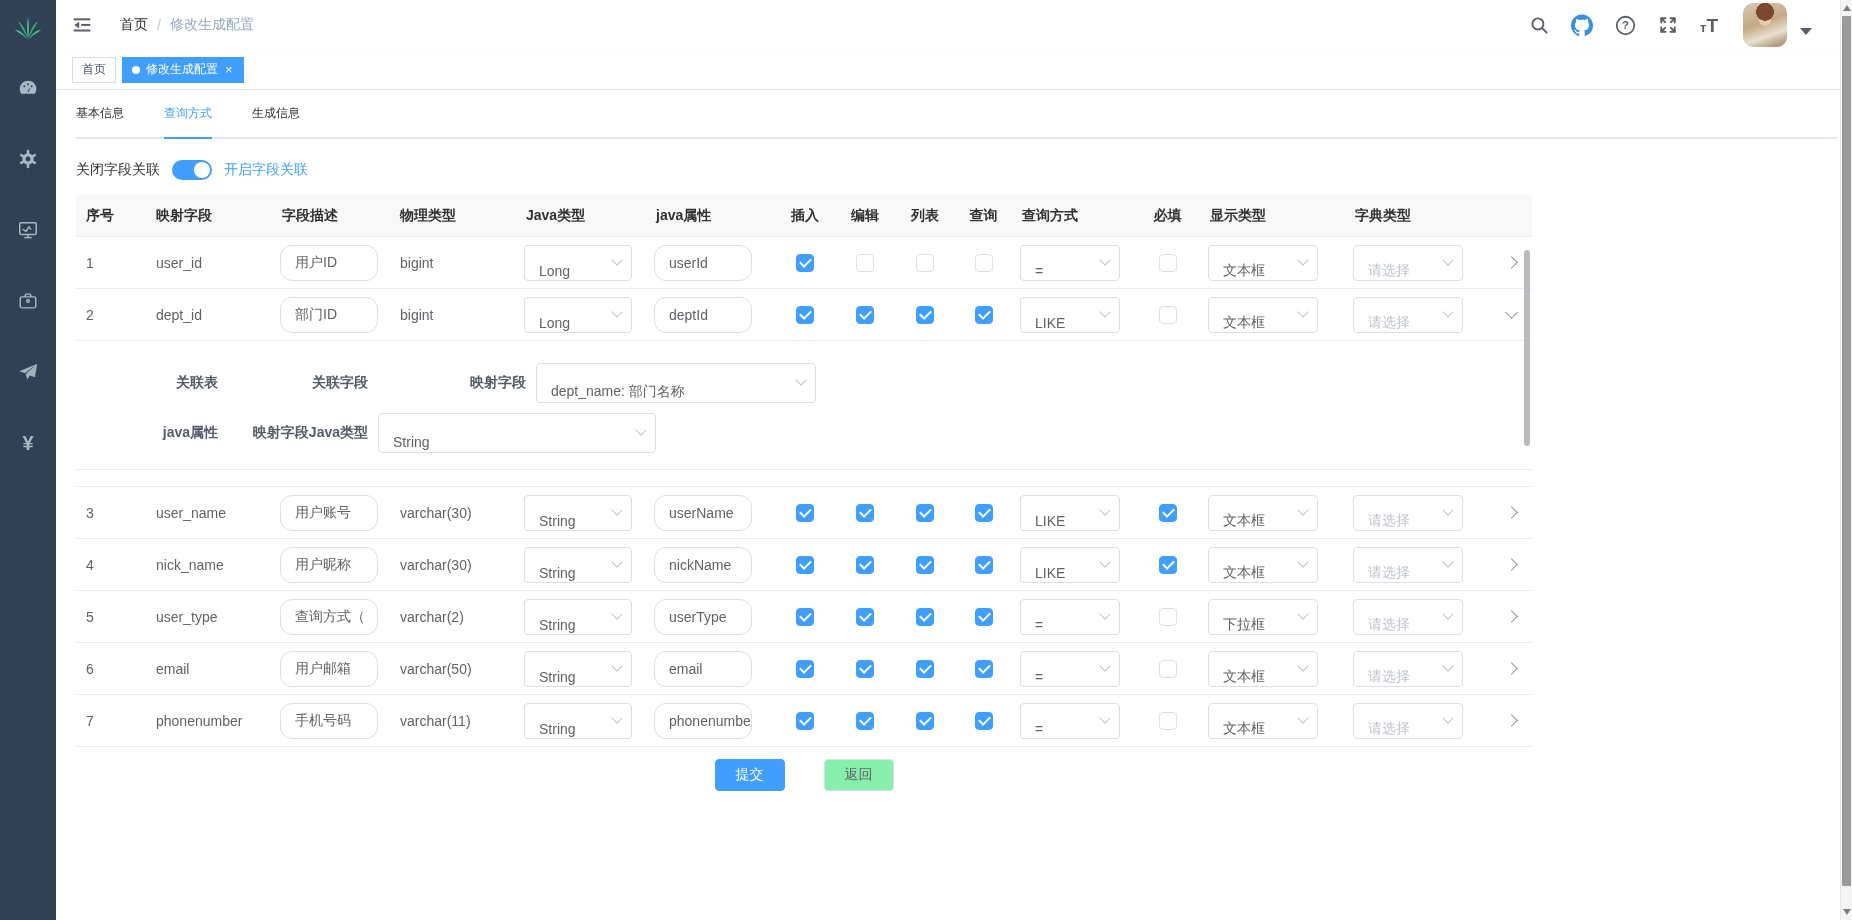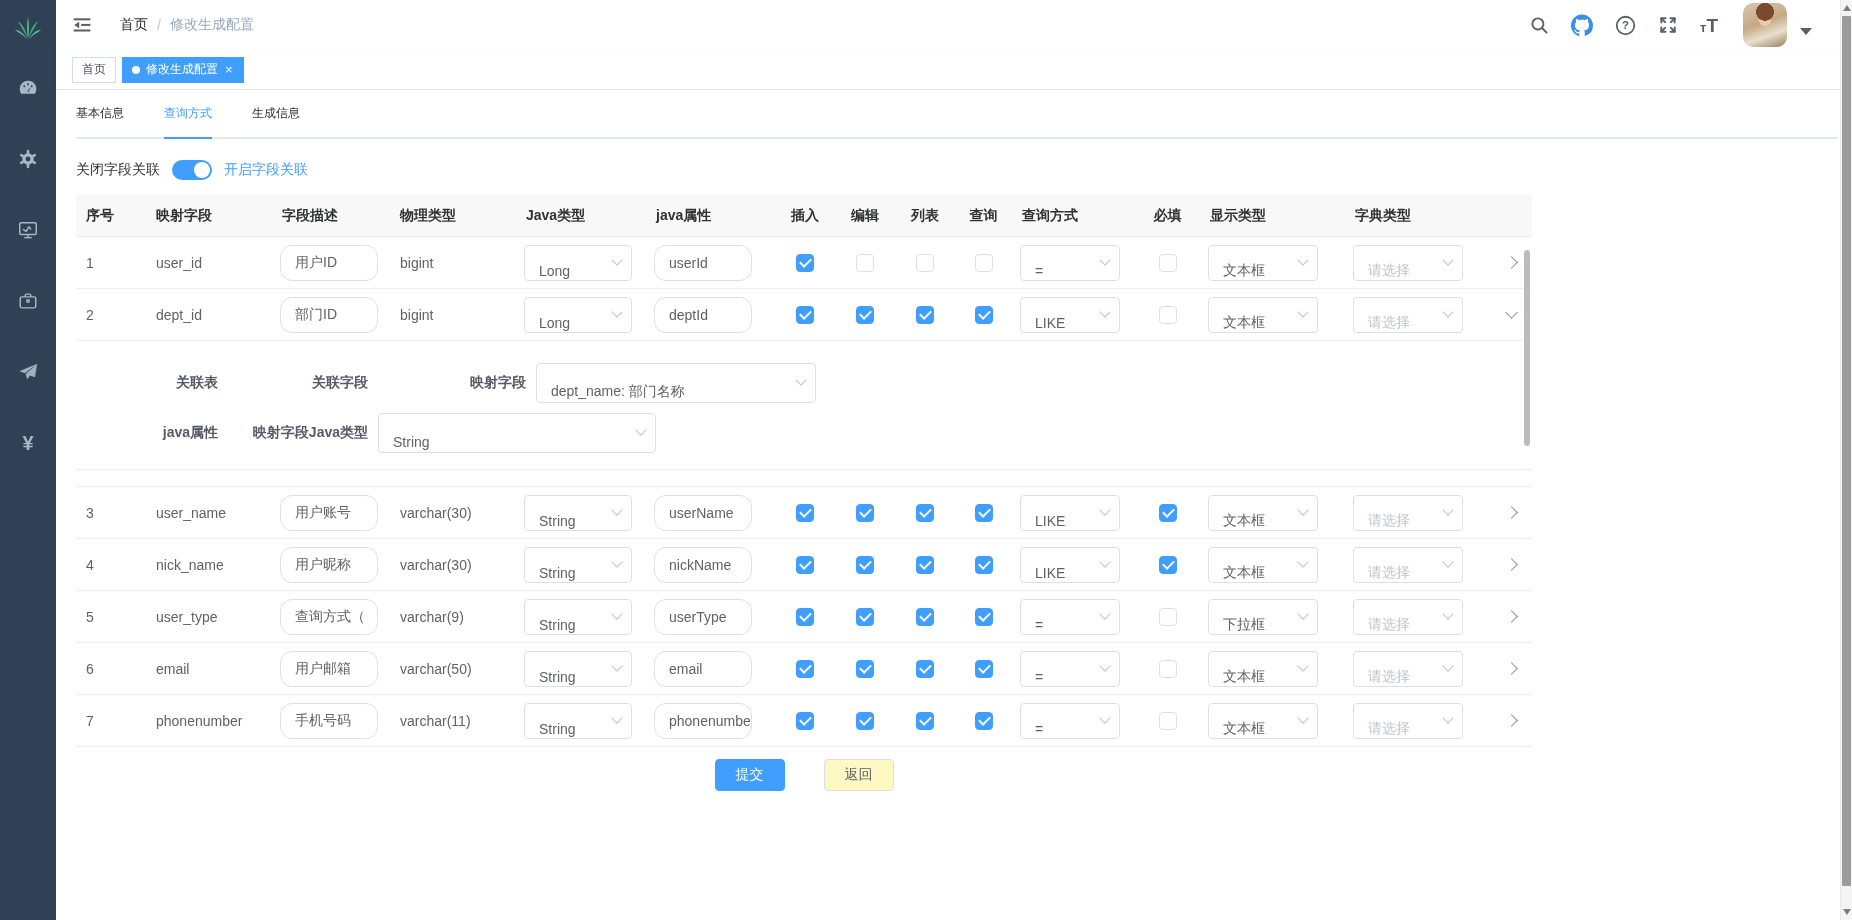--- a/index.html
+++ b/index.html
@@ -103,21 +103,21 @@
   .exp-label { font-weight:700; color:#555c66; text-align:right; padding-right:10px; white-space:nowrap; }
   .lw152{width:152px;flex:0 0 152px;} .lw150{width:150px;flex:0 0 150px;} .lw158{width:158px;flex:0 0 158px;}
   .exp-line .inp, .exp-line .sel { height:40px; }
   .exp-spacer { height:17px; border-bottom:1px solid #ebeef5; }
 
   
   .form-footer { margin-top:12px; width:1456px; display:flex; justify-content:center; gap:14px;align-items:center; }
   .btn { height:32px; padding:0 20px; border-radius:4px; font-size:14px; display:inline-flex;
     align-items:center; cursor:pointer; }
   .btn-primary { background:#409EFF; color:#fff; border:1px solid #409EFF; }
-  .btn-plain { background:#fef9c3; color:#606266; border:1px solid #dcdfe6;margin-left:25px; }
+  .btn-plain { background:#86efac; color:#606266; border:1px solid #dcdfe6;margin-left:25px; }
 
   
   .inner-scrollbar { position:absolute; left:1468px; top:160px; width:6px; height:196px;
     background:#b9bbbf; border-radius:3px; cursor:pointer; }
 
   
   .browser-scrollbar { position:fixed; top:0; right:0; width:12px; height:920px;
     background:#f4f4f4; border-left:1px solid #e9e9e9; cursor:pointer; }
   .bs-arrow { position:absolute; left:2px; width:0; height:0; border-left:4px solid transparent; border-right:4px solid transparent; }
   .bs-up { top:5px; border-bottom:6px solid #7f7f7f; }
@@ -529,21 +529,21 @@
                   <i class="xarr"></i>
                 </span>
               </div>
             </div>
             <div class="trow">
   <div class="td">5</div>
   <div class="td">user_type</div>
   <div class="td ctl">
                 <div class="inp w98">查询方式（</div>
               </div>
-  <div class="td">varchar(9)</div>
+  <div class="td">varchar(2)</div>
   <div class="td ctl">
                 <div class="sel w108">
                   <span class="sel-v">String</span>
                   <i class="chev"></i>
                 </div>
               </div>
   <div class="td ctl">
                 <div class="inp w98">userType</div>
               </div>
   <div class="td center">

